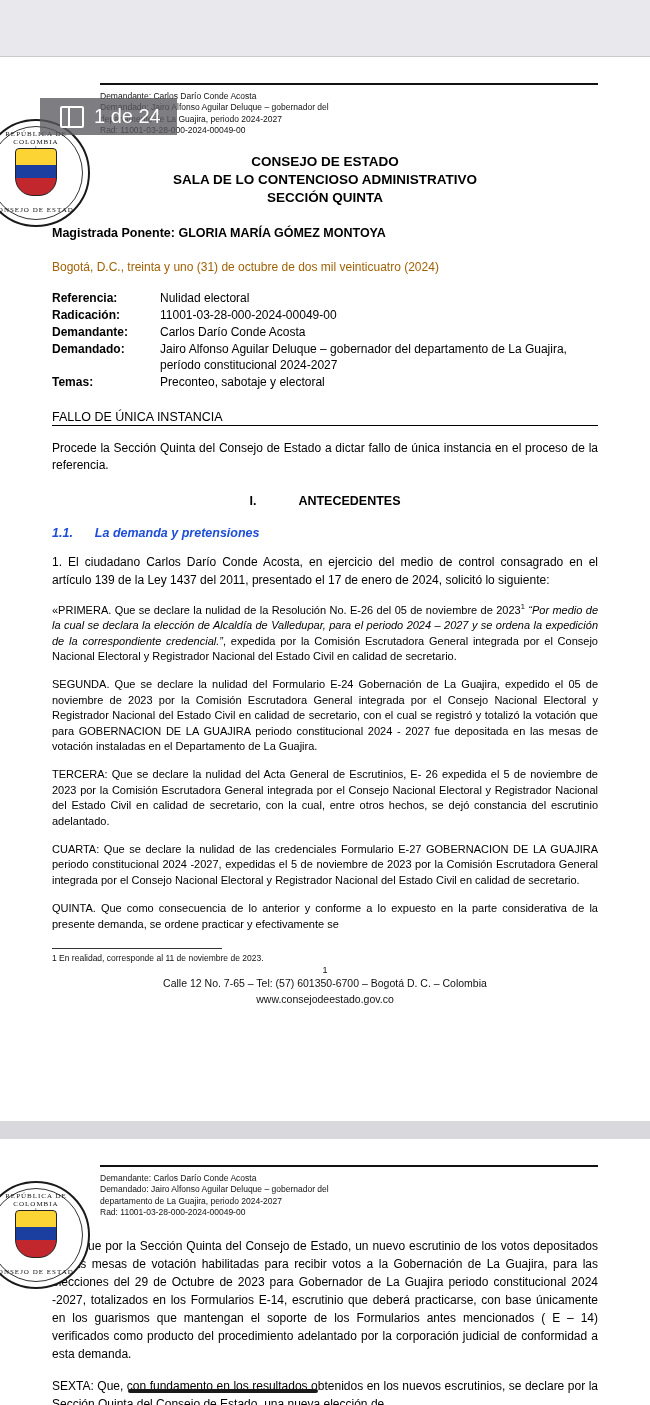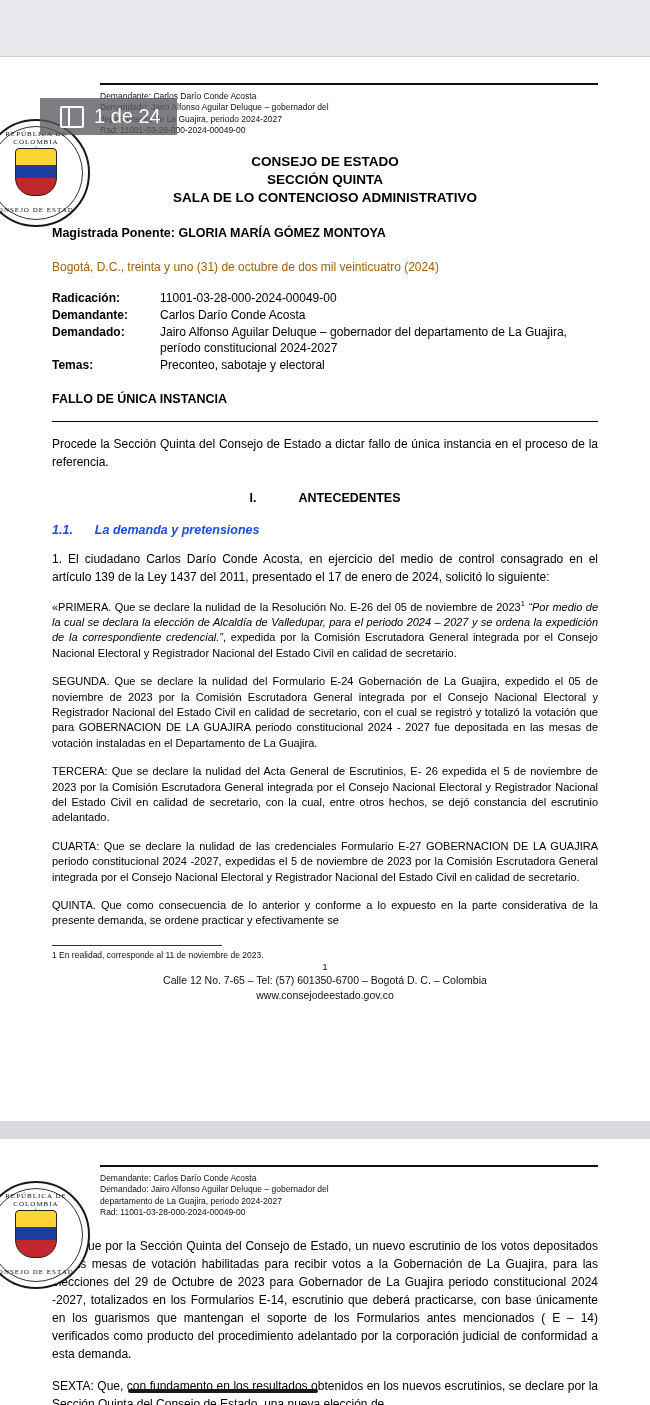--- a/index.html
+++ b/index.html
@@ -155,25 +155,25 @@
     line-height: 1.35;
   }
   .refrow .k {
     font-weight: bold;
     width: 108px;
     flex: 0 0 108px;
   }
   .refrow .v { flex: 1; }
   .section-underline {
     margin-top: 18px;
-    font-weight: bold;
+    font-weight: normal;
     font-size: 12.5px;
     display: inline-block;
     border-bottom: 1.5px solid #000;
-    padding-bottom: 15px;
+    padding-bottom: 1px;
     width: 100%;
     box-sizing: border-box;
   }
   .para {
     font-size: 12px;
     line-height: 1.45;
     margin-top: 14px;
     text-align: justify;
     color: #000;
   }
@@ -270,29 +270,33 @@
 
     <div class="doc-head">
       <div>Demandante: Carlos Darío Conde Acosta</div>
       <div>Demandado: Jairo Alfonso Aguilar Deluque – gobernador del</div>
       <div>departamento de La Guajira, periodo 2024-2027</div>
       <div>Rad: 11001-03-28-000-2024-00049-00</div>
     </div>
 
     <div class="center-title">
       <div>CONSEJO DE ESTADO</div>
+      <div>SALA DE LO CONTENCIOSO ADMINISTRATIVO</div>
       <div>SECCIÓN QUINTA</div>
-      <div>SALA DE LO CONTENCIOSO ADMINISTRATIVO</div>
     </div>
 
     <div class="ponente">Magistrada Ponente: GLORIA MARÍA GÓMEZ MONTOYA</div>
 
     <div class="city-line">Bogotá, D.C., treinta y uno (31) de octubre de dos mil veinticuatro (2024)</div>
 
     <div class="refgrid">
+      <div class="refrow">
+        <div class="k">Referencia:</div>
+        <div class="v">Nulidad electoral</div>
+      </div>
       <div class="refrow">
         <div class="k">Radicación:</div>
         <div class="v">11001-03-28-000-2024-00049-00</div>
       </div>
       <div class="refrow">
         <div class="k">Demandante:</div>
         <div class="v">Carlos Darío Conde Acosta</div>
       </div>
       <div class="refrow">
         <div class="k">Demandado:</div>

